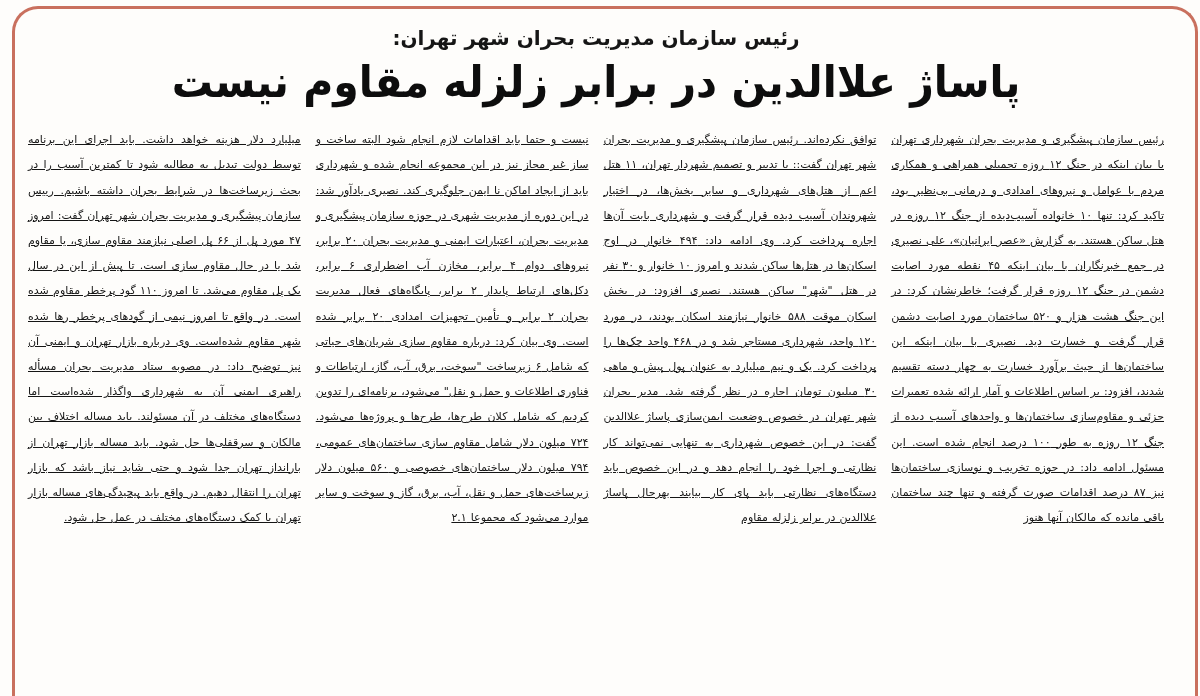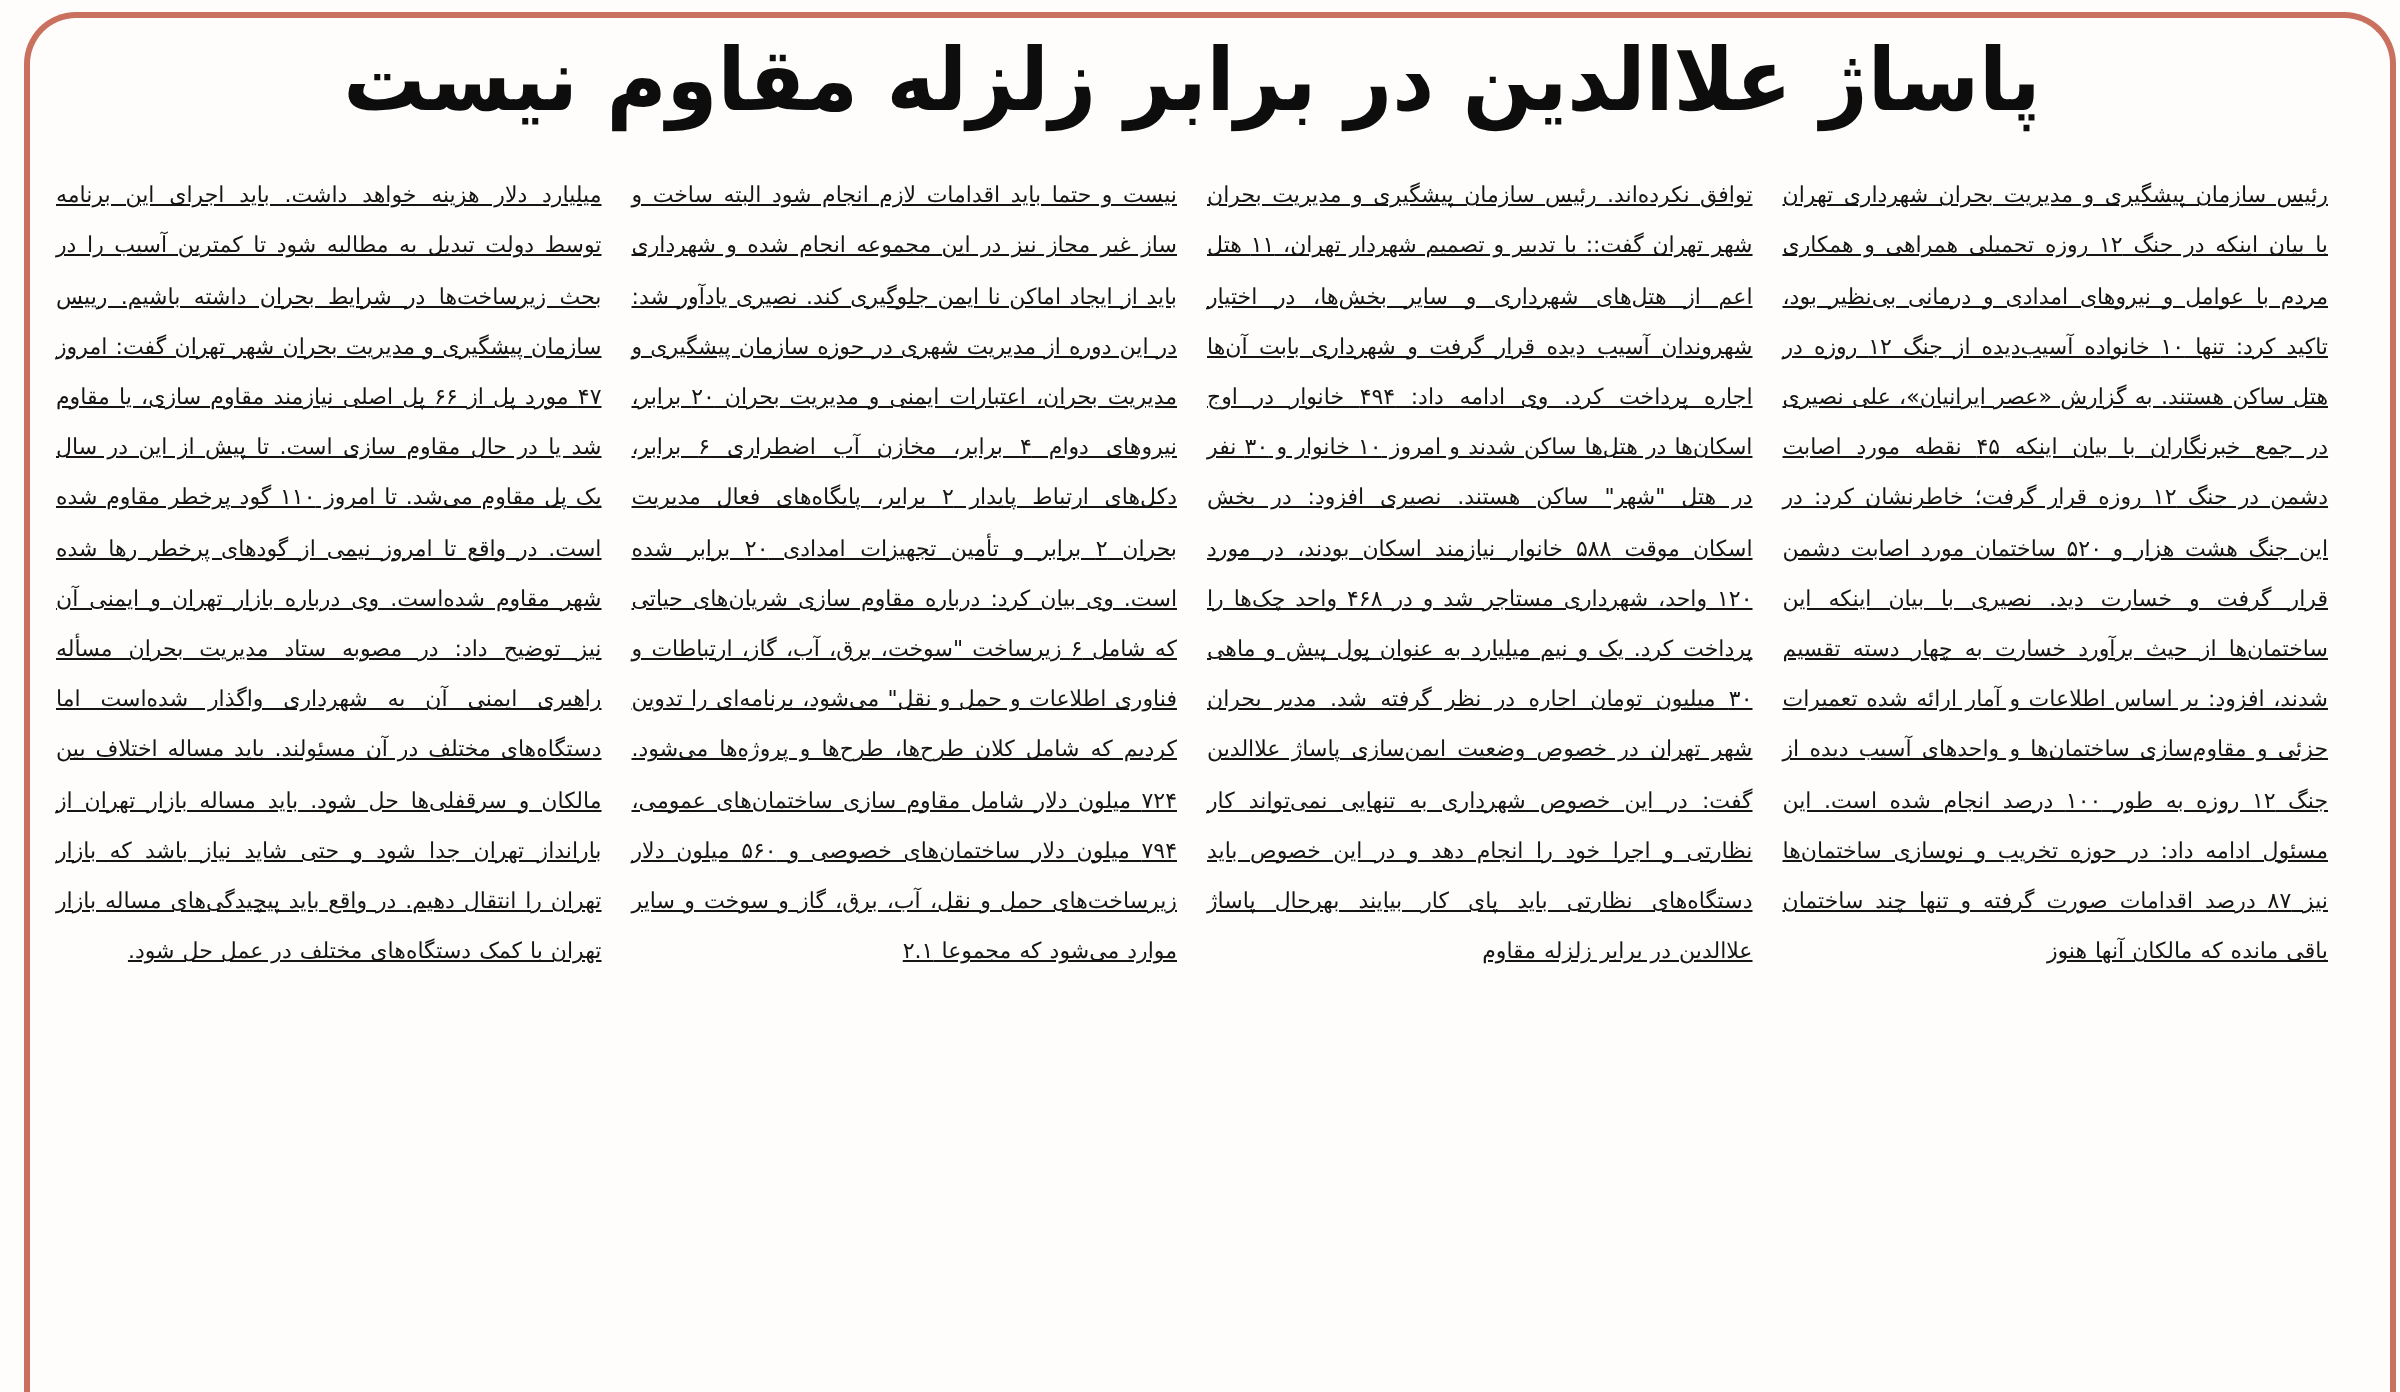--- a/index.html
+++ b/index.html
@@ -69,20 +69,21 @@
     word-spacing: 0.5px;
     text-decoration: underline;
   }
 </style>
 </head>
 <body>
 
 <div class="page">
   <div class="frame"></div>
   <div class="content">
+    <div class="kicker">رئیس سازمان مدیریت بحران شهر تهران:</div>
     <h1 class="headline">پاساژ علاالدین در برابر زلزله مقاوم نیست</h1>
     <div class="columns">
       <div class="article-column">رئیس سازمان پیشگیری و مدیریت بحران شهرداری تهران با بیان اینکه در جنگ ۱۲ روزه تحمیلی همراهی و همکاری مردم با عوامل و نیروهای امدادی و درمانی بی‌نظیر بود، تاکید کرد: تنها ۱۰ خانواده آسیب‌دیده از جنگ ۱۲ روزه در هتل ساکن هستند. به گزارش «عصر ایرانیان»، علی نصیری در جمع خبرنگاران با بیان اینکه ۴۵ نقطه مورد اصابت دشمن در جنگ ۱۲ روزه قرار گرفت؛ خاطرنشان کرد: در این جنگ هشت هزار و ۵۲۰ ساختمان مورد اصابت دشمن قرار گرفت و خسارت دید. نصیری با بیان اینکه این ساختمان‌ها از حیث برآورد خسارت به چهار دسته تقسیم شدند، افزود: بر اساس اطلاعات و آمار ارائه شده تعمیرات جزئی و مقاوم‌سازی ساختمان‌ها و واحدهای آسیب دیده از جنگ ۱۲ روزه به طور ۱۰۰ درصد انجام شده است. این مسئول ادامه داد: در حوزه تخریب و نوسازی ساختمان‌ها نیز ۸۷ درصد اقدامات صورت گرفته و تنها چند ساختمان باقی مانده که مالکان آنها هنوز</div>
       <div class="article-column">توافق نکرده‌اند. رئیس سازمان پیشگیری و مدیریت بحران شهر تهران گفت:: با تدبیر و تصمیم شهردار تهران، ۱۱ هتل اعم از هتل‌های شهرداری و سایر بخش‌ها، در اختیار شهروندان آسیب دیده قرار گرفت و شهرداری بابت آن‌ها اجاره پرداخت کرد. وی ادامه داد: ۴۹۴ خانوار در اوج اسکان‌ها در هتل‌ها ساکن شدند و امروز ۱۰ خانوار و ۳۰ نفر در هتل "شهر" ساکن هستند. نصیری افزود: در بخش اسکان موقت ۵۸۸ خانوار نیازمند اسکان بودند، در مورد ۱۲۰ واحد، شهرداری مستاجر شد و در ۴۶۸ واحد چک‌ها را پرداخت کرد. یک و نیم میلیارد به عنوان پول پیش و ماهی ۳۰ میلیون تومان اجاره در نظر گرفته شد. مدیر بحران شهر تهران در خصوص وضعیت ایمن‌سازی پاساژ علاالدین گفت: در این خصوص شهرداری به تنهایی نمی‌تواند کار نظارتی و اجرا خود را انجام دهد و در این خصوص باید دستگاه‌های نظارتی باید پای کار بیایند بهرحال پاساژ علاالدین در برابر زلزله مقاوم</div>
       <div class="article-column">نیست و حتما باید اقدامات لازم انجام شود البته ساخت و ساز غیر مجاز نیز در این مجموعه انجام شده و شهرداری باید از ایجاد اماکن نا ایمن جلوگیری کند. نصیری یادآور شد: در این دوره از مدیریت شهری در حوزه سازمان پیشگیری و مدیریت بحران، اعتبارات ایمنی و مدیریت بحران ۲۰ برابر، نیروهای دوام ۴ برابر، مخازن آب اضطراری ۶ برابر، دکل‌های ارتباط پایدار ۲ برابر، پایگاه‌های فعال مدیریت بحران ۲ برابر و تأمین تجهیزات امدادی ۲۰ برابر شده است. وی بیان کرد: درباره مقاوم سازی شریان‌های حیاتی که شامل ۶ زیرساخت "سوخت، برق، آب، گاز، ارتباطات و فناوری اطلاعات و حمل و نقل" می‌شود، برنامه‌ای را تدوین کردیم که شامل کلان طرح‌ها، طرح‌ها و پروژه‌ها می‌شود. ۷۲۴ میلون دلار شامل مقاوم سازی ساختمان‌های عمومی، ۷۹۴ میلون دلار ساختمان‌های خصوصی و ۵۶۰ میلون دلار زیرساخت‌های حمل و نقل، آب، برق، گاز و سوخت و سایر موارد می‌شود که مجموعا ۲.۱</div>
       <div class="article-column">میلیارد دلار هزینه خواهد داشت. باید اجرای این برنامه توسط دولت تبدیل به مطالبه شود تا کمترین آسیب را در بحث زیرساخت‌ها در شرایط بحران داشته باشیم. رییس سازمان پیشگیری و مدیریت بحران شهر تهران گفت: امروز ۴۷ مورد پل از ۶۶ پل اصلی نیازمند مقاوم سازی، یا مقاوم شد یا در حال مقاوم سازی است. تا پیش از این در سال یک پل مقاوم می‌شد. تا امروز ۱۱۰ گود پرخطر مقاوم شده است. در واقع تا امروز نیمی از گودهای پرخطر رها شده شهر مقاوم شده‌است. وی درباره بازار تهران و ایمنی آن نیز توضیح داد: در مصوبه ستاد مدیریت بحران مسأله راهبری ایمنی آن به شهرداری واگذار شده‌است اما دستگاه‌های مختلف در آن مسئولند. باید مساله اختلاف بین مالکان و سرقفلی‌ها حل شود. باید مساله بازار تهران از بارانداز تهران جدا شود و حتی شاید نیاز باشد که بازار تهران را انتقال دهیم. در واقع باید پیچیدگی‌های مساله بازار تهران با کمک دستگاه‌های مختلف در عمل حل شود.</div>
     </div>
   </div>
 </div>
 

